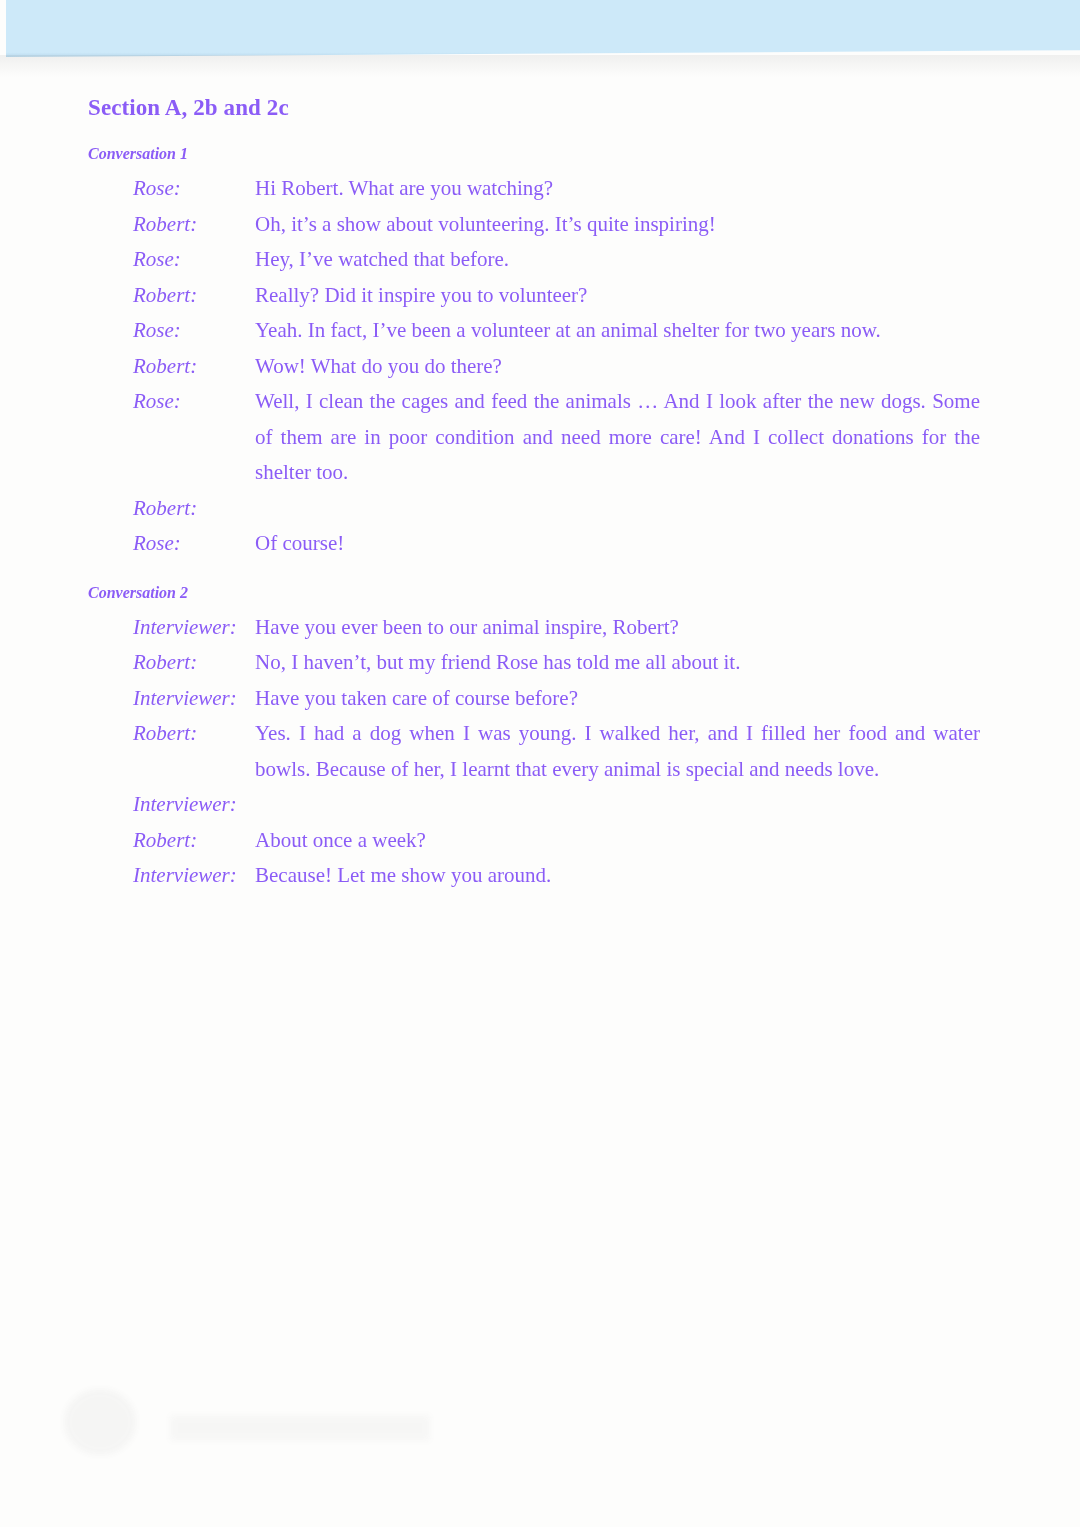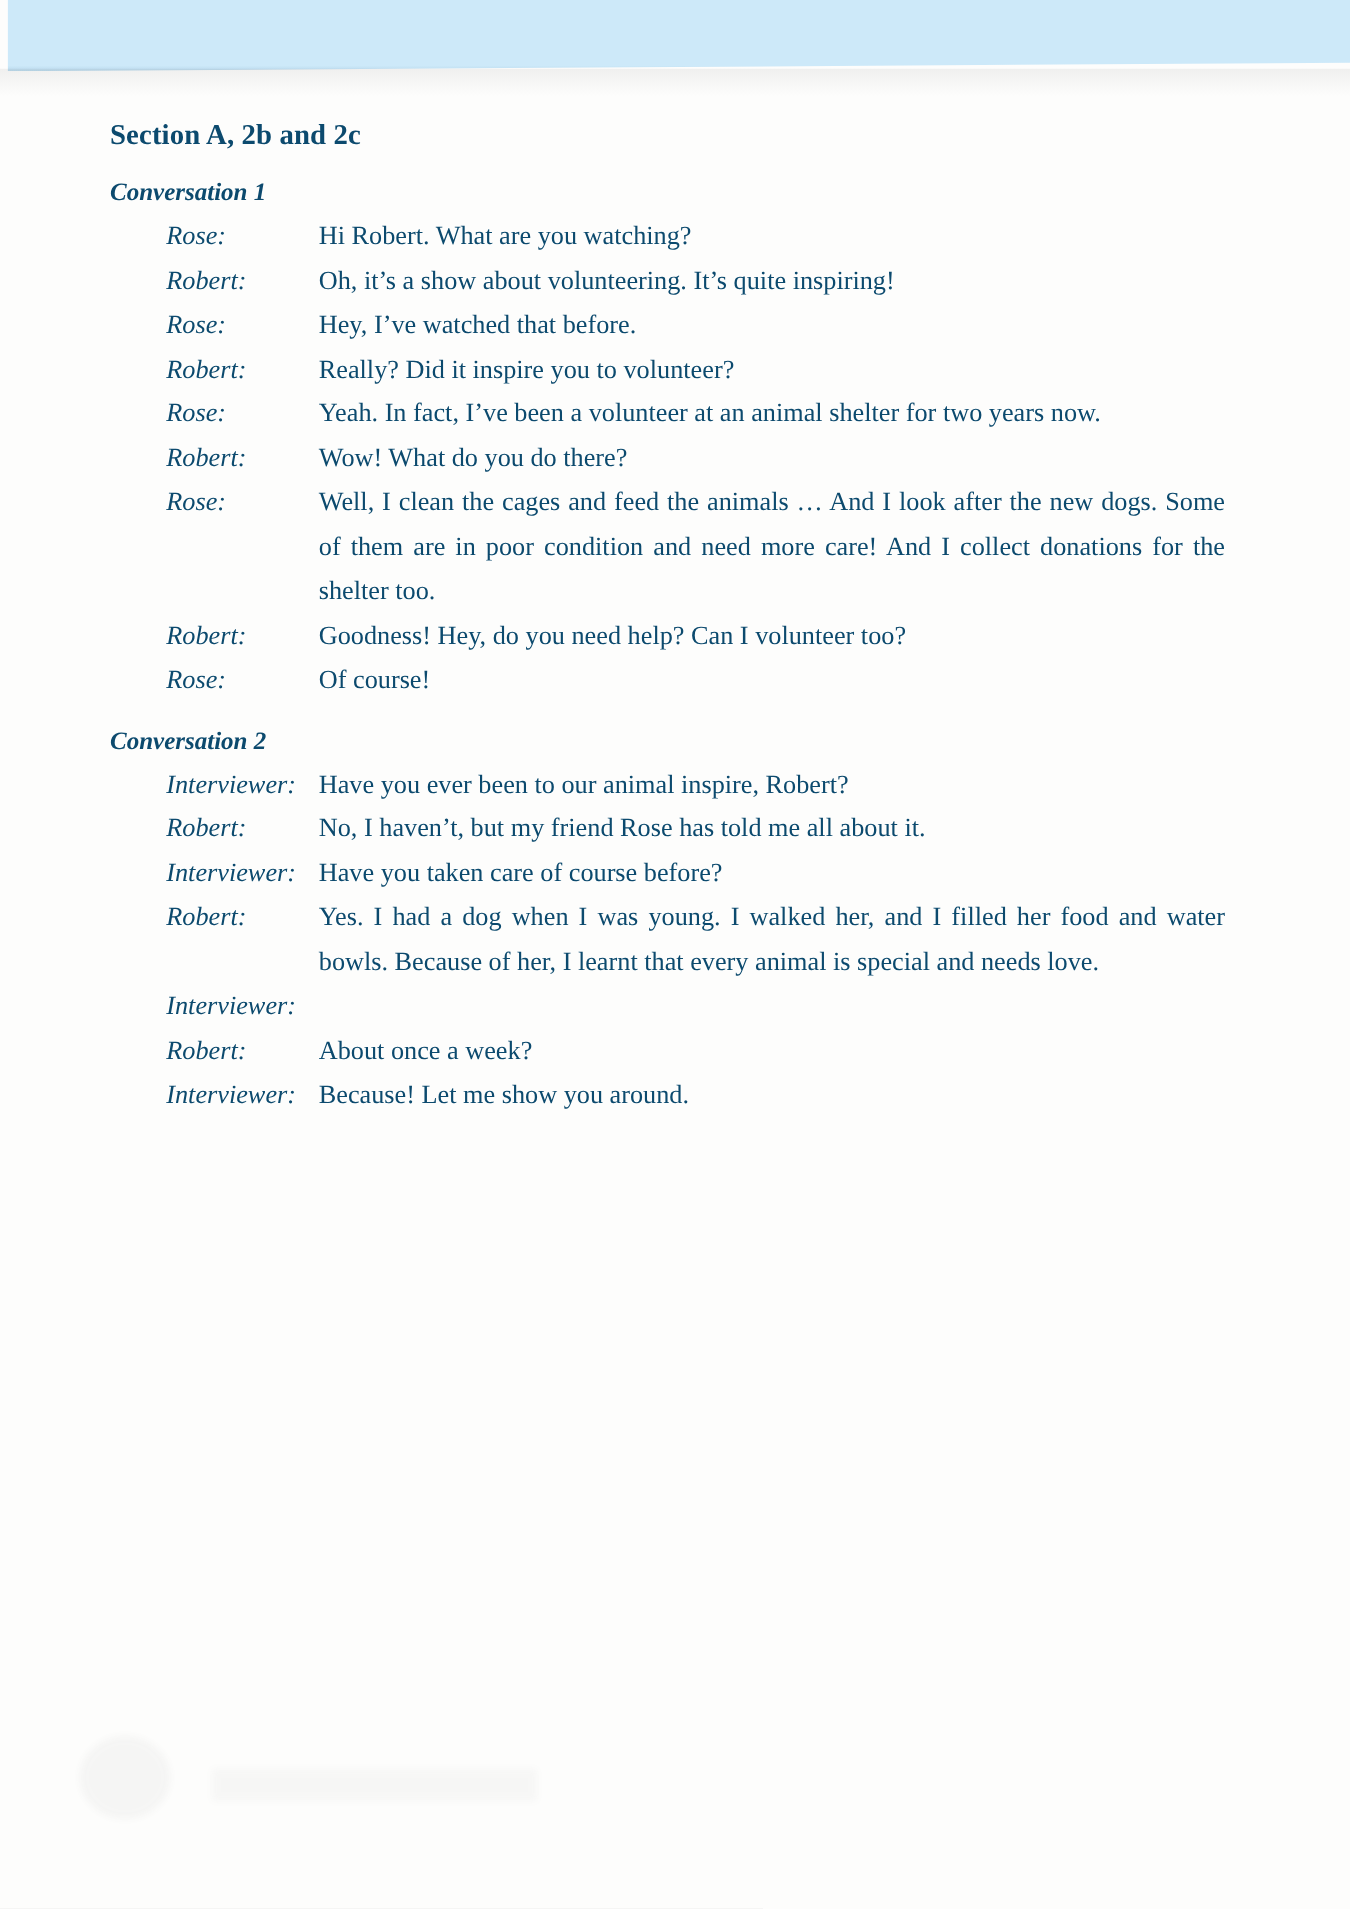--- a/index.html
+++ b/index.html
@@ -34,21 +34,21 @@
     left: 88px;
     width: 850px;
   }
   .section-heading {
     font-size: 23px;
     font-weight: 600;
     line-height: 30px;
     letter-spacing: 0.1px;
   }
   .conv-title {
-    font-size: 20px;
+    font-size: 16px;
     font-weight: 700;
     font-style: italic;
     line-height: 34px;
     margin-top: 14px;
   }
   .row {
     display: flex;
     align-items: flex-start;
     margin-left: 45px;
   }
@@ -77,21 +77,21 @@
       linear-gradient(to right, transparent 140px, #777 140px, #777 400px, transparent 400px);
     background-size: 100% 100%, 100% 26px;
     background-repeat: no-repeat;
     background-position: 0 0, 0 58px;
     filter: blur(3px);
   }
 </style>
 </head>
 <body>
 
-<div class="page" style="background: rgb(253, 253, 252); color: #0c4a6e;">
+<div class="page" style="background: rgb(253, 253, 252); color: #8b5cf6;">
 
   <div class="header-band" style="background: linear-gradient(rgb(205, 233, 249) 0%, rgb(205, 233, 249) 92%, rgb(185, 217, 236) 100%);"></div>
   <div class="header-band-shadow"></div>
 
   <div class="content">
 
     <div class="section-heading">Section A, 2b and 2c</div>
 
     <div class="conv-title">Conversation 1</div>
 
@@ -118,21 +118,20 @@
     <div class="row">
       <span class="speaker">Robert:</span>
       <span class="utterance">Wow! What do you do there?</span>
     </div>
     <div class="row">
       <span class="speaker">Rose:</span>
       <span class="utterance">Well, I clean the cages and feed the animals … And I look after the new dogs. Some of them are in poor condition and need more care! And I collect donations for the shelter too.</span>
     </div>
     <div class="row">
       <span class="speaker">Robert:</span>
-      <span class="utterance">Goodness! Hey, do you need help? Can I volunteer too?</span>
     </div>
     <div class="row">
       <span class="speaker">Rose:</span>
       <span class="utterance">Of course!</span>
     </div>
 
     <div class="conv-title">Conversation 2</div>
 
     <div class="row">
       <span class="speaker">Interviewer:</span>

